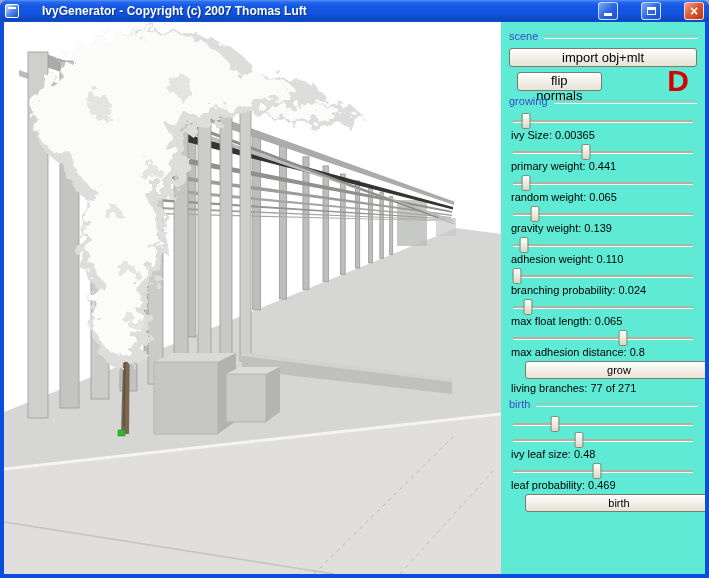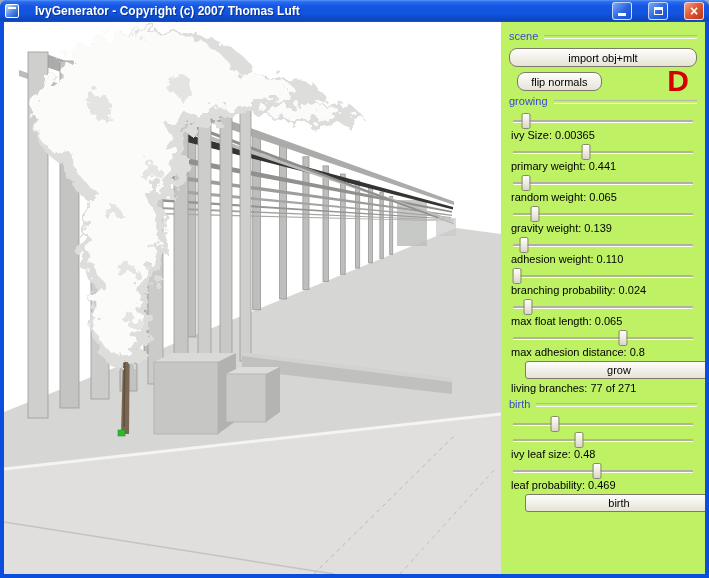--- a/index.html
+++ b/index.html
@@ -1,49 +1,49 @@
 <!DOCTYPE html>
 <html><head>
 <meta charset="utf-8">
 <style>
   html,body{margin:0;padding:0;width:709px;height:578px;overflow:hidden;
     font-family:"Liberation Sans",sans-serif;background:#9aa8bd;}
   .window{width:709px;height:578px;box-sizing:border-box;background:#0b4ede;
     border-radius:8px 8px 0 0;display:flex;flex-direction:column;padding:0 4px 4px;}
   
-  .titlebar{height:22px;flex:0 0 22px;display:flex;align-items:center;gap:16px;
+  .titlebar{height:22px;flex:0 0 22px;display:flex;align-items:center;gap:23px;
     margin:0 -4px;padding:0 5px;border-radius:7px 7px 0 0;
     background:linear-gradient(180deg,#5a96f8 0%,#2a6cf0 8%,#1557e4 28%,#1254e0 62%,#0c45bc 92%,#1152d6 100%);}
   .app-icon{width:14px;height:14px;flex:0 0 14px;border:1px solid #fff;border-radius:2px;
     background:linear-gradient(135deg,#cfe0ff 0%,#4d86e8 55%,#1b4fb8 100%);box-sizing:border-box;
     display:flex;align-items:center;justify-content:center;}
   .app-icon::after{content:"";width:8px;height:2px;background:#fff;margin-top:-6px;}
   .wtitle{flex:1;color:#fff;font-weight:bold;font-size:12px;white-space:nowrap;overflow:hidden;
     text-shadow:1px 1px 1px #00318c;}
   .tb-btn{width:20px;height:18px;flex:0 0 20px;box-sizing:border-box;border:1px solid rgba(255,255,255,.75);
     border-radius:3px;display:flex;align-items:center;justify-content:center;cursor:pointer;}
   .btn-min,.btn-max{background:linear-gradient(135deg,#7babfa 0%,#2963e0 55%,#1a4fd0 100%);}
   .btn-close{background:linear-gradient(135deg,#f4a18a 0%,#dd5b38 45%,#bb3512 100%);}
   .g-min{width:8px;height:3px;background:#fff;align-self:flex-end;margin-bottom:3px;}
   .g-max{width:9px;height:8px;box-sizing:border-box;border:1px solid #fff;border-top:3px solid #fff;}
   .g-close{color:#fff;font-weight:bold;font-size:14px;line-height:1;margin-top:-1px;}
   
-  .client{flex:1;min-height:0;display:flex;background:#bef264;}
+  .client{flex:1;min-height:0;display:flex;background:#5eead4;}
   .viewport{width:497px;flex:0 0 497px;background:#fff;overflow:hidden;}
   .viewport svg{display:block;}
   
   .panel{flex:1;min-width:0;position:relative;padding:5px 8px 4px;box-sizing:border-box;
     font-size:11px;color:#000;overflow:hidden;}
   .group-header{display:flex;align-items:center;margin:3px 0 6px;}
   .gh-label{color:#3b4bc8;margin-right:6px;}
   .gh-line{flex:1;height:2px;border-top:1px solid #b9b6a5;border-bottom:1px solid #fbfaf6;margin-top:2px;}
   .btn-row{display:flex;gap:10px;margin:0 0 5px;}
-  .xpbtn{height:19px;font-family:"Liberation Sans",sans-serif;font-size:11px;color:#000;
+  .xpbtn{height:19px;font-family:"Liberation Sans",sans-serif;font-size:13px;color:#000;
     background:linear-gradient(180deg,#fefefd 0%,#f3f1ea 45%,#e6e3d6 100%);
-    border:1px solid #7d7a6d;border-radius:8px;padding:0 10px;cursor:pointer;}
+    border:1px solid #7d7a6d;border-radius:3px;padding:0 10px;cursor:pointer;}
   .btn-row .xpbtn{flex:1;}
   .xpbtn.default{border-color:#3a54a8;box-shadow:inset 0 0 0 1px #9ab0e4;}
   .flip-row{display:flex;margin:0 0 4px;}
   .flip-row .xpbtn{flex:0 0 45%;margin-left:8px;}
   .debug-letter{position:absolute;top:44px;right:16px;font-size:30px;font-weight:bold;
     color:#d40000;line-height:1;}
   .slider{position:relative;height:16px;margin:0 2px;}
   .slider-track{position:absolute;left:2px;right:2px;top:7px;height:2px;background:#b3b09e;
     border-bottom:1px solid #fdfdfa;border-radius:1px;}
   .slider-thumb{position:absolute;top:0;width:9px;height:16px;box-sizing:border-box;

